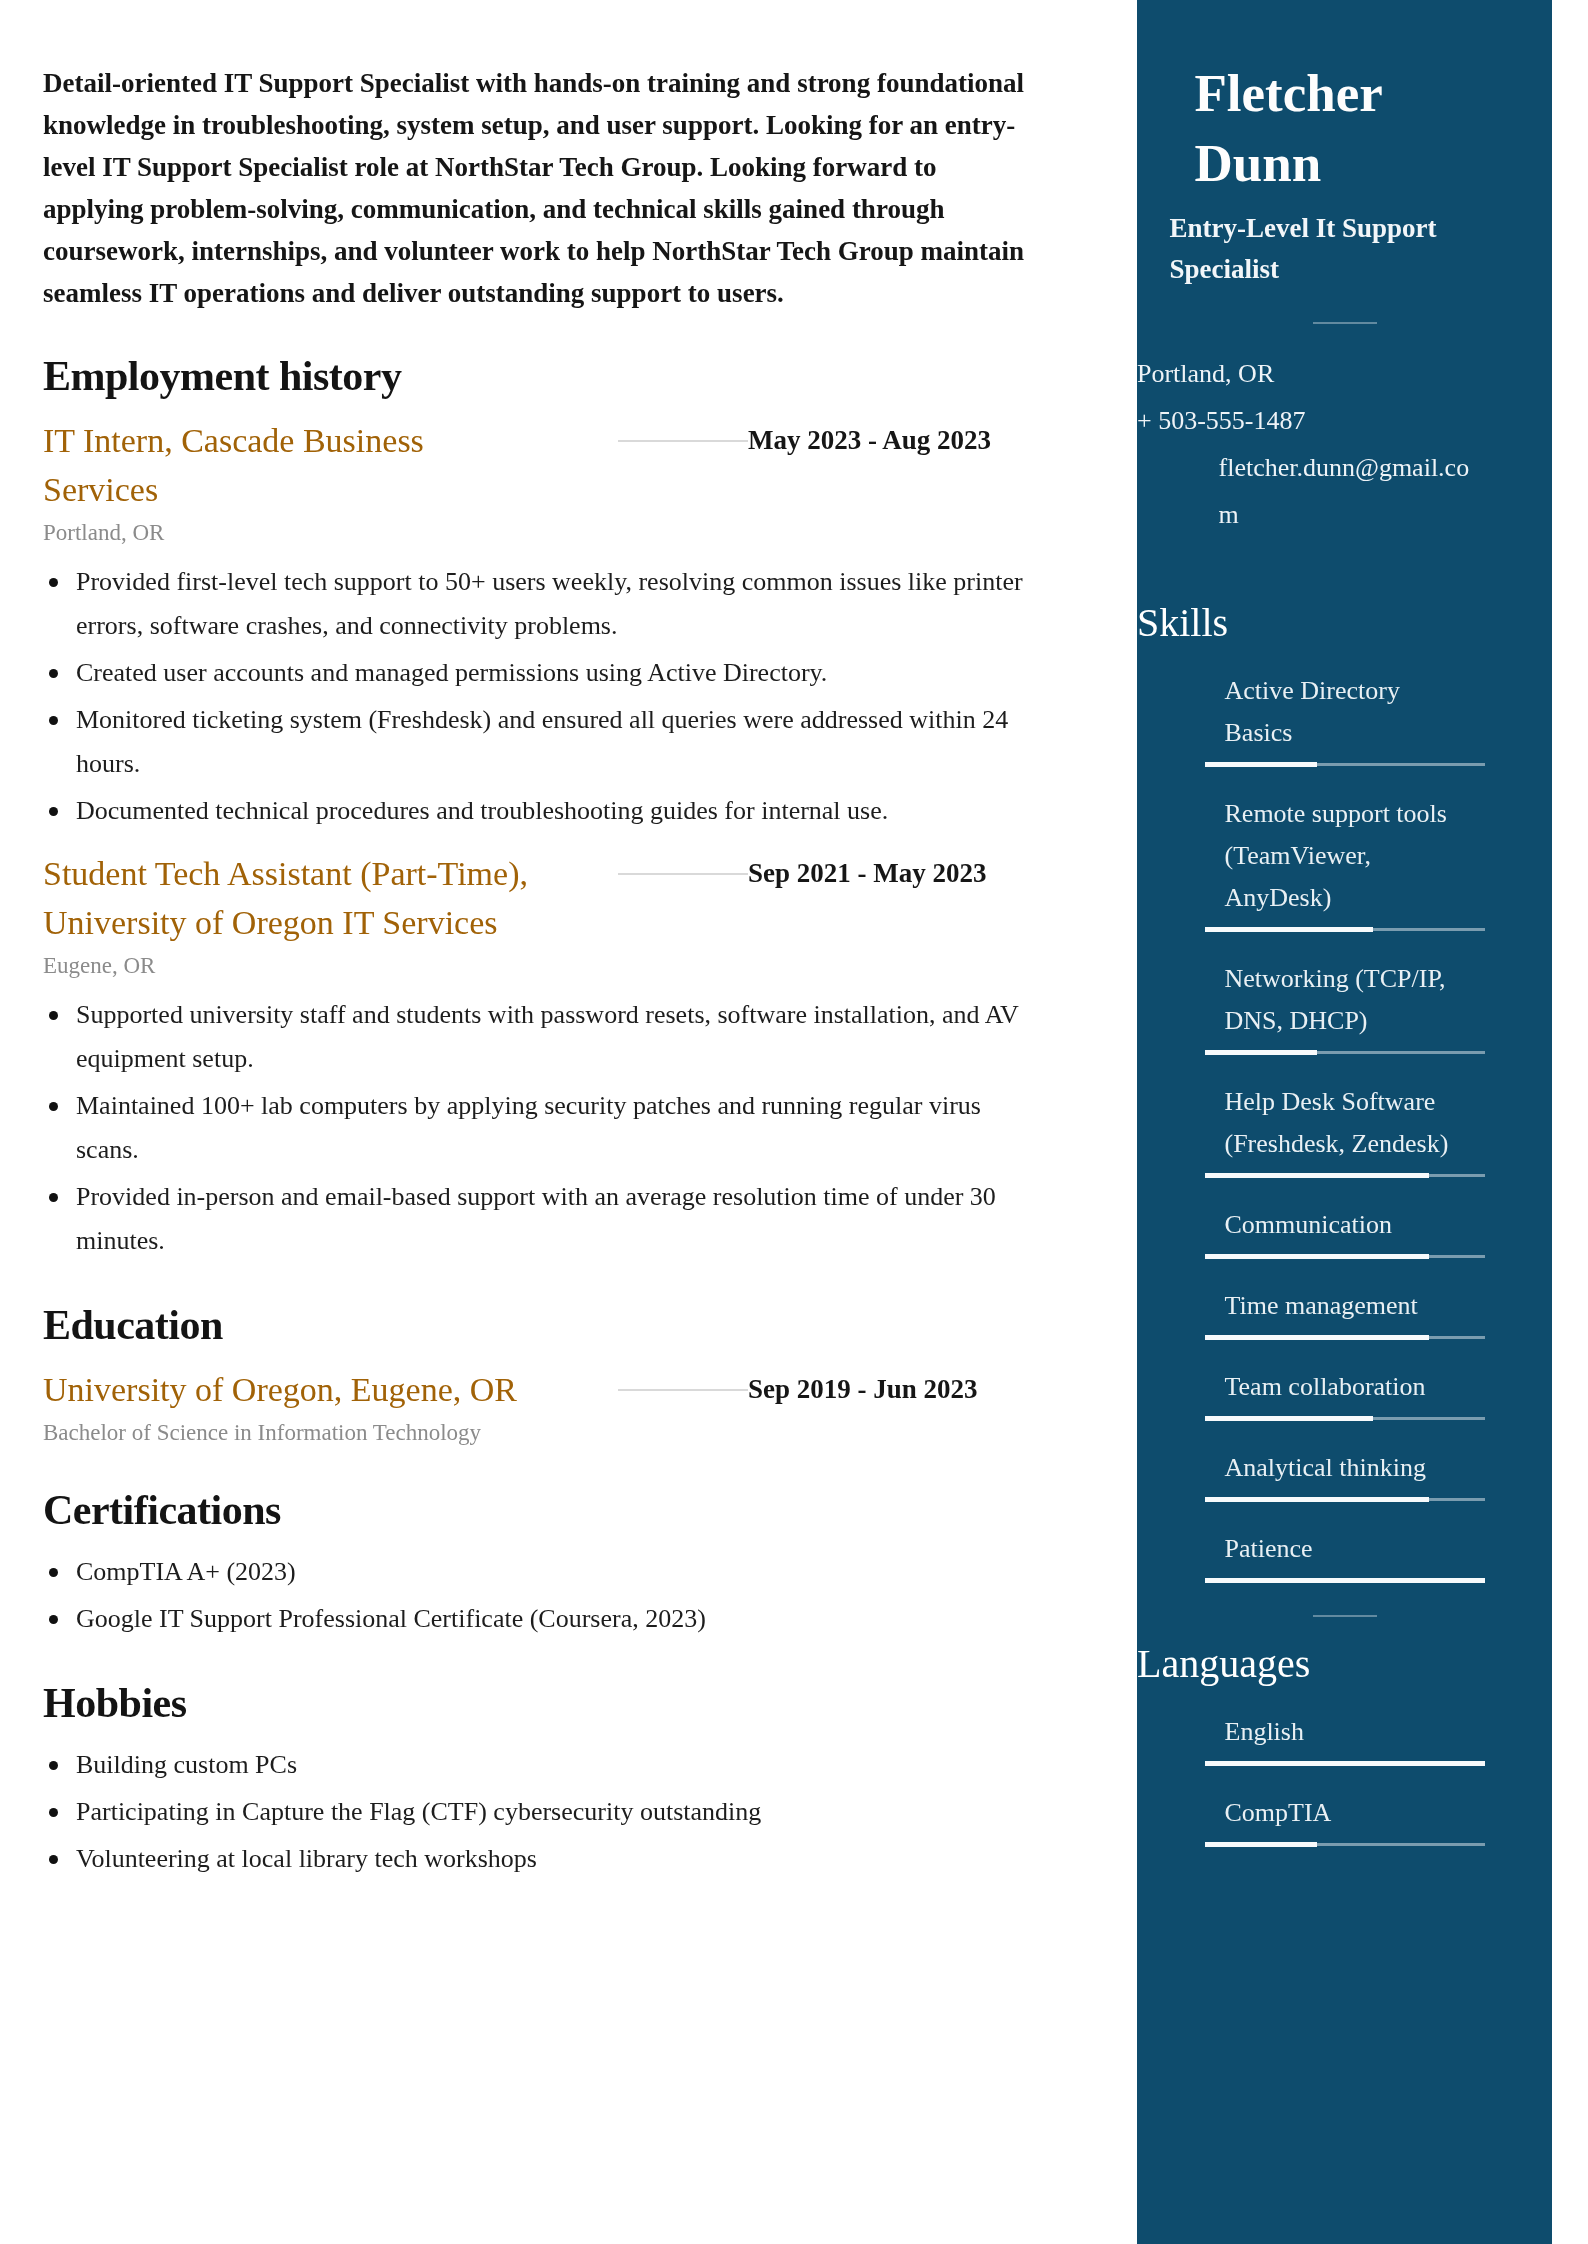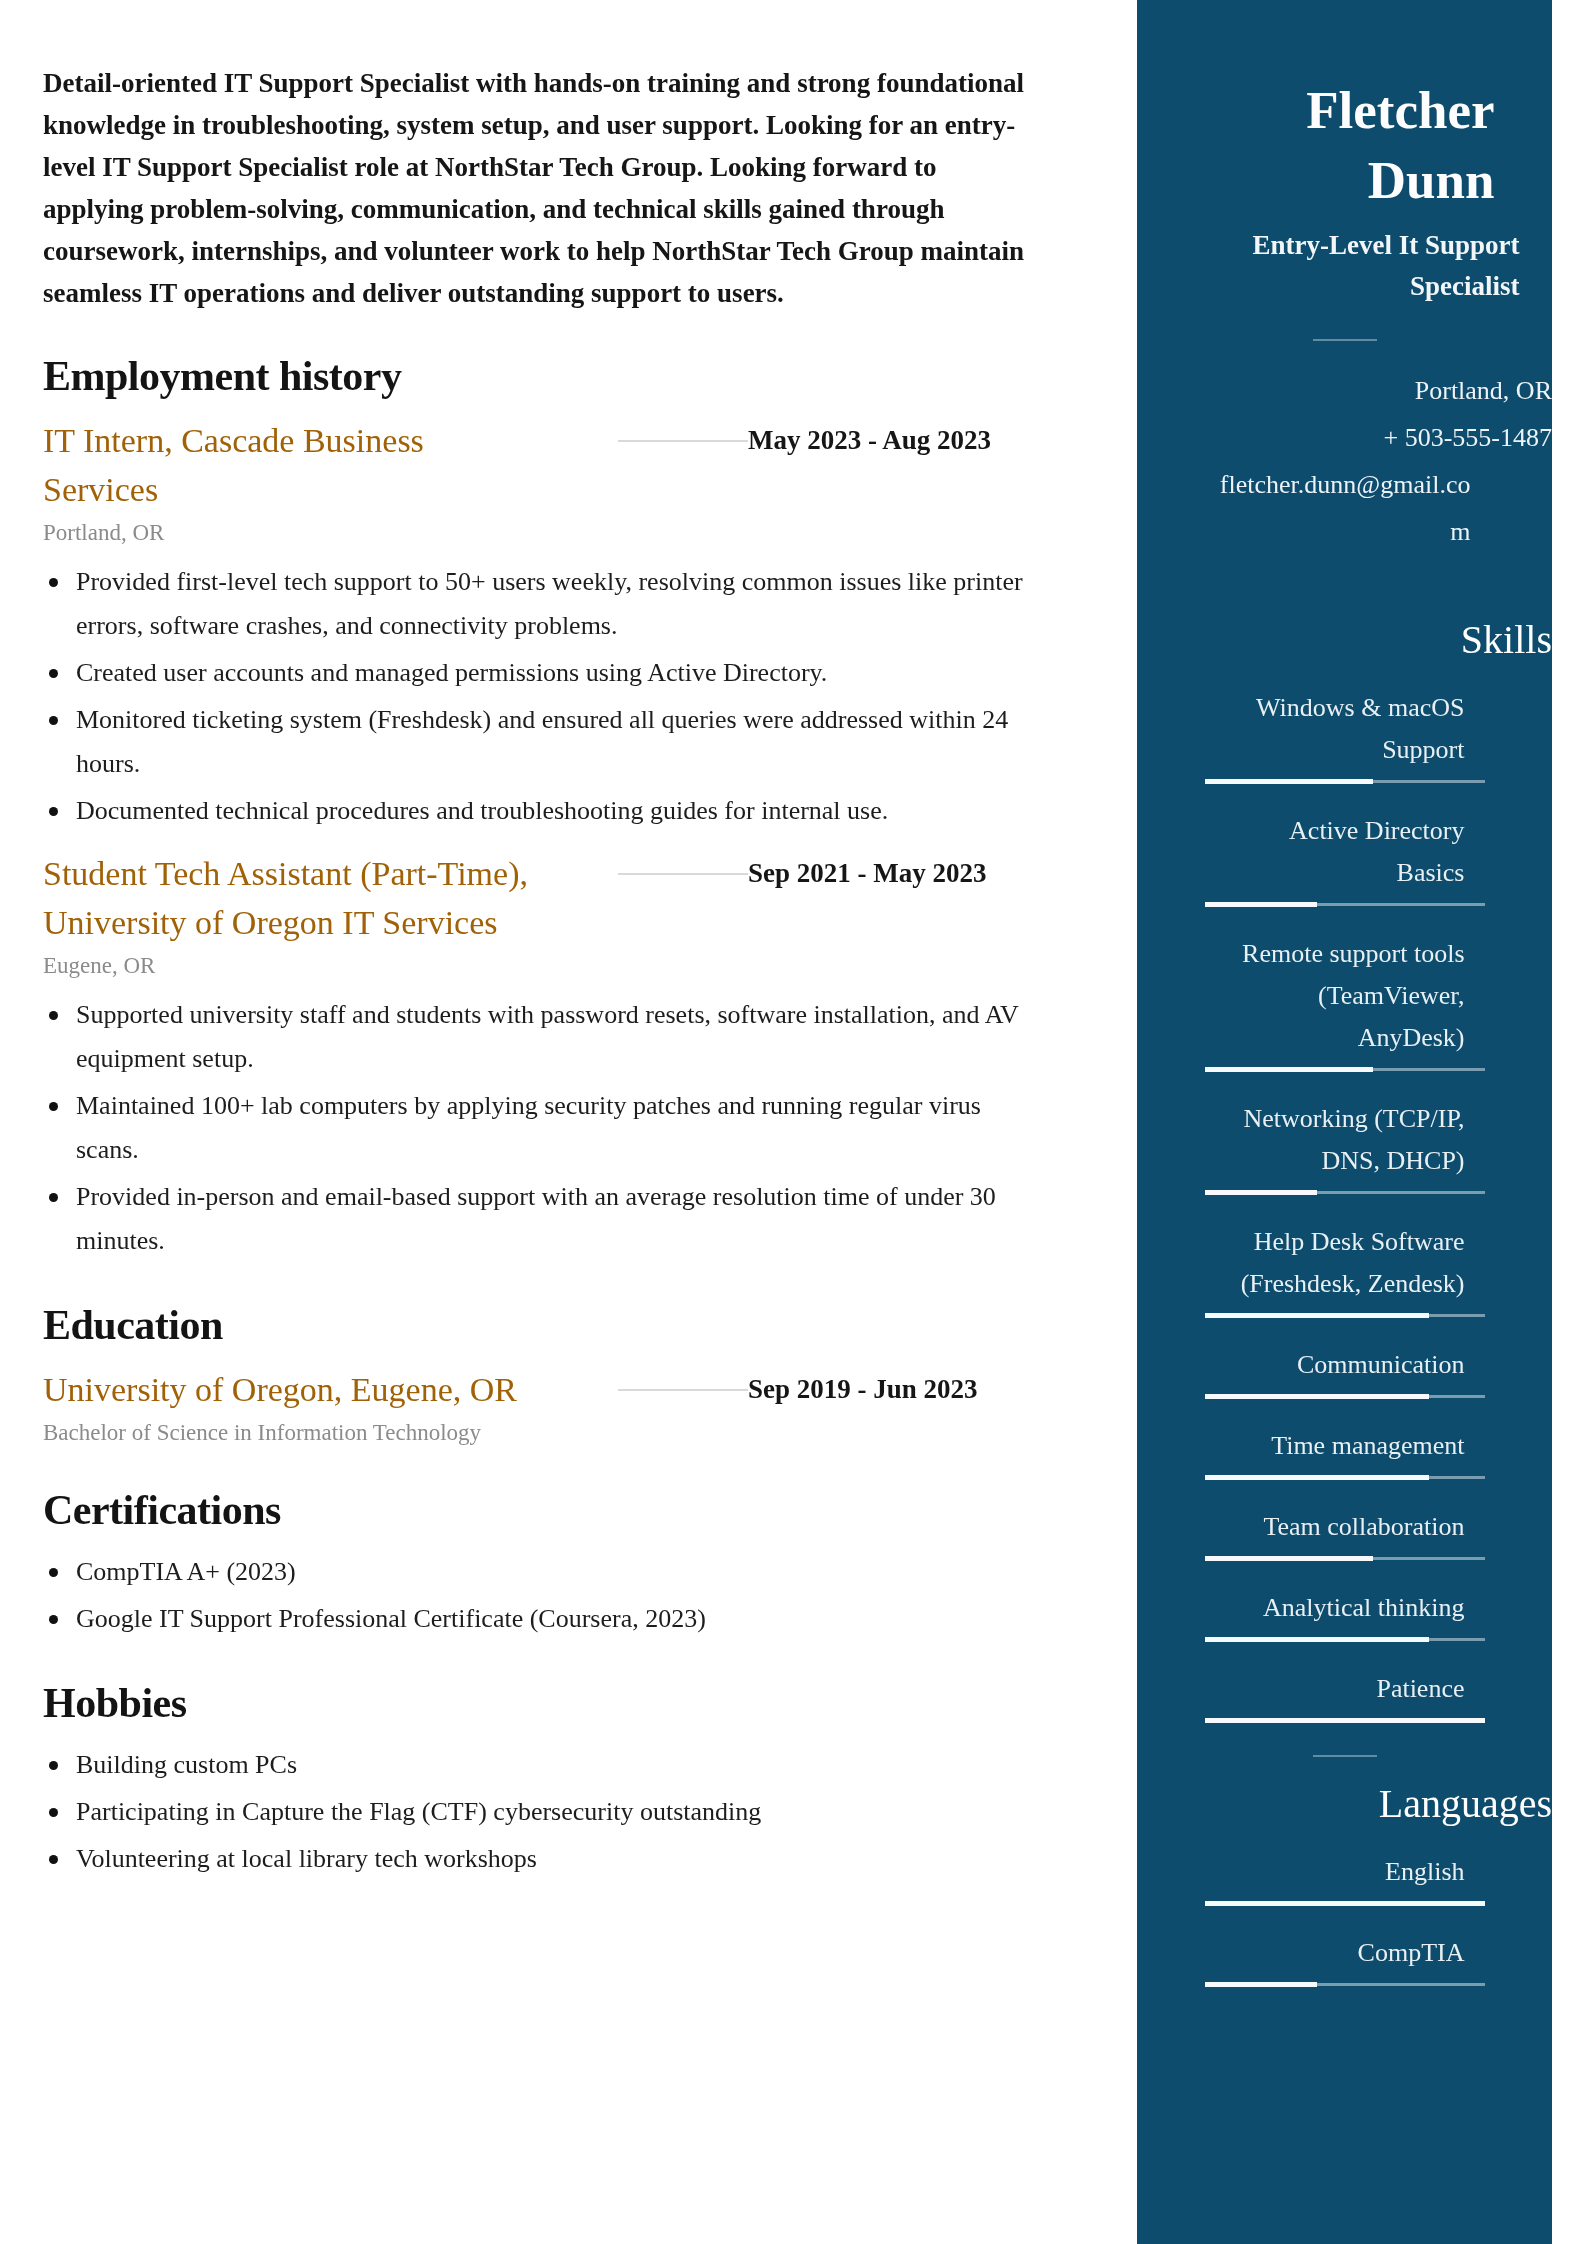--- a/index.html
+++ b/index.html
@@ -55,22 +55,22 @@
     position:relative; padding-left:33px; font-size:26px; line-height:44px;
     color:#1d1d1d; margin-bottom:3px;
   }
   ul.bullets li::before{
     content:""; position:absolute; left:6px; top:18px;
     width:9px; height:9px; border-radius:50%; background:#111;
   }
   
   .sidebar{
     position:absolute; left:1137px; top:0; width:415px; height:2244px;
-    background:var(--sidebar-bg); color:#ffffff; text-align:right;
-    padding-top:75px;
+    background:var(--sidebar-bg); color:#ffffff; text-align:left;
+    padding-top:58px;
   }
   .person-name{
     font-size:53px; font-weight:bold; line-height:70px;
     width:300px; margin:0 auto; color:#fdfdfd;
   }
   .person-title{
     font-size:27px; font-weight:bold; line-height:41px;
     width:350px; margin:10px auto 0; color:#f2f6f9;
   }
   .short-divider{
@@ -179,27 +179,20 @@
   <div class="person-title">Entry-Level It Support Specialist</div>
   <div class="short-divider"></div>
   <div class="contact">
     <div class="contact-item">Portland, OR</div>
     <div class="contact-item">+ 503-555-1487</div>
     <div class="contact-item contact-email">fletcher.dunn@gmail.com</div>
   </div>
   <h2 class="side-heading skills-heading">Skills</h2>
   <div class="side-list" id="skills-root">
       <div class="side-item">
-        <div class="side-item-label">Windows &amp; macOS Support</div>
-        <div class="skill-bar">
-          <div class="skill-bar-track"></div>
-          <div class="skill-bar-fill" style="width: 60%;"></div>
-        </div>
-      </div>
-      <div class="side-item">
         <div class="side-item-label">Active Directory Basics</div>
         <div class="skill-bar">
           <div class="skill-bar-track"></div>
           <div class="skill-bar-fill" style="width: 40%;"></div>
         </div>
       </div>
       <div class="side-item">
         <div class="side-item-label">Remote support tools (TeamViewer, AnyDesk)</div>
         <div class="skill-bar">
           <div class="skill-bar-track"></div>

